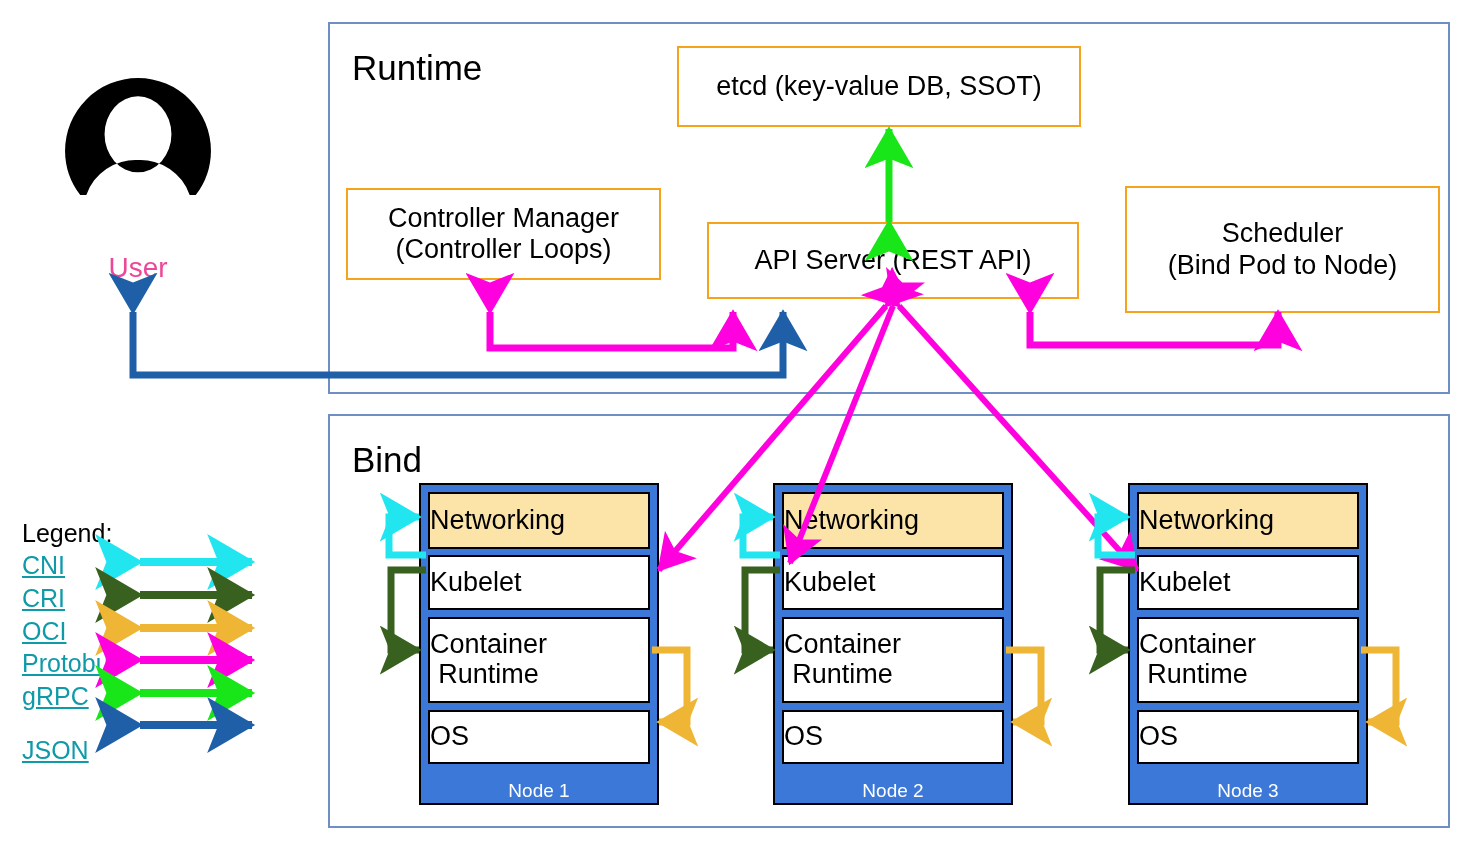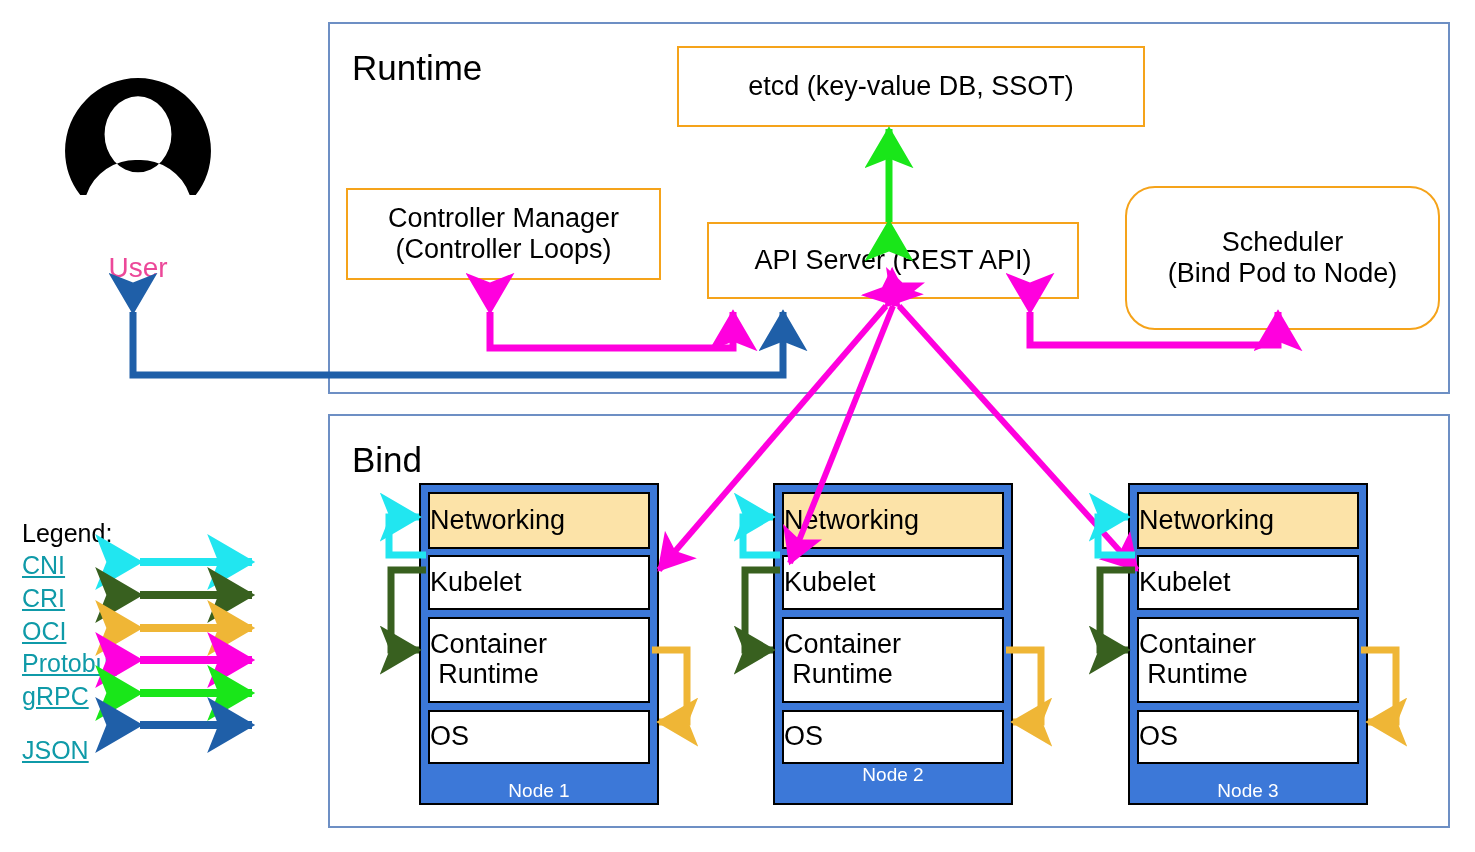--- a/index.html
+++ b/index.html
@@ -114,34 +114,34 @@
                L84 79 A34 34 0 0 0 50 56 A34 34 0 0 0 16 79
                L12 79 A48 48 0 0 1 2 50 A48 48 0 0 1 50 2 Z
                M50 14 A22 25 0 0 0 50 64 A22 25 0 0 0 50 14 Z" fill="#000000" fill-rule="evenodd"></path>
     </svg>
   </div>
   <div class="abs user-label" style="left:58px; top:252px;">User</div>
 
   <div class="abs group-box" style="left:328px; top:22px; width:1122px; height:372px;"></div>
   <div class="abs group-title" style="left:352px; top:50px;">Runtime</div>
 
-  <div class="abs ctrl-box" style="left:677px; top:46px; width:468px; height:81px;">
+  <div class="abs ctrl-box" style="left:677px; top:46px; width:404px; height:81px;">
     <span class="lbl">etcd (key-value DB, SSOT)</span>
   </div>
 
   <div class="abs ctrl-box" style="left:346px; top:188px; width:315px; height:92px;">
     <span class="lbl">Controller Manager
 (Controller Loops)</span>
   </div>
 
   <div class="abs ctrl-box" style="left:707px; top:222px; width:372px; height:77px;">
     <span class="lbl">API Server (REST API)</span>
   </div>
 
-  <div class="abs ctrl-box" style="left:1125px; top:186px; width:315px; height:144px;border-radius:30px;">
+  <div class="abs ctrl-box" style="left:1125px; top:186px; width:315px; height:127px;">
     <span class="lbl">Scheduler
 (Bind Pod to Node)</span>
   </div>
 
   <div class="abs group-box" style="left:328px; top:414px; width:1122px; height:414px;"></div>
   <div class="abs group-title" style="left:352px; top:442px;">Bind</div>
 
   <div class="abs node-card" style="left:419px; top:483px; width:240px; height:322px;">
     <div class="node-layer networking" style="height:53px;"><span>Networking</span></div>
     <div class="node-layer" style="height:51px; margin-top:6px;"><span>Kubelet</span></div>
@@ -150,21 +150,21 @@
     <div class="node-layer" style="height:50px; margin-top:7px;"><span>OS</span></div>
     <div class="node-name" style="margin-top:16px;">Node 1</div>
   </div>
 
   <div class="abs node-card" style="left:773px; top:483px; width:240px; height:322px;">
     <div class="node-layer networking" style="height:53px;"><span>Networking</span></div>
     <div class="node-layer" style="height:51px; margin-top:6px;"><span>Kubelet</span></div>
     <div class="node-layer" style="height:82px; margin-top:7px;"><span>Container
 Runtime</span></div>
     <div class="node-layer" style="height:50px; margin-top:7px;"><span>OS</span></div>
-    <div class="node-name" style="text-align:center;">Node 2</div>
+    <div class="node-name" style="margin-top:16px;text-align:center;">Node 2</div>
   </div>
 
   <div class="abs node-card" style="left:1128px; top:483px; width:240px; height:322px;">
     <div class="node-layer networking" style="height:53px;"><span>Networking</span></div>
     <div class="node-layer" style="height:51px; margin-top:6px;"><span>Kubelet</span></div>
     <div class="node-layer" style="height:82px; margin-top:7px;"><span>Container
 Runtime</span></div>
     <div class="node-layer" style="height:50px; margin-top:7px;"><span>OS</span></div>
     <div class="node-name" style="margin-top:16px;">Node 3</div>
   </div>

